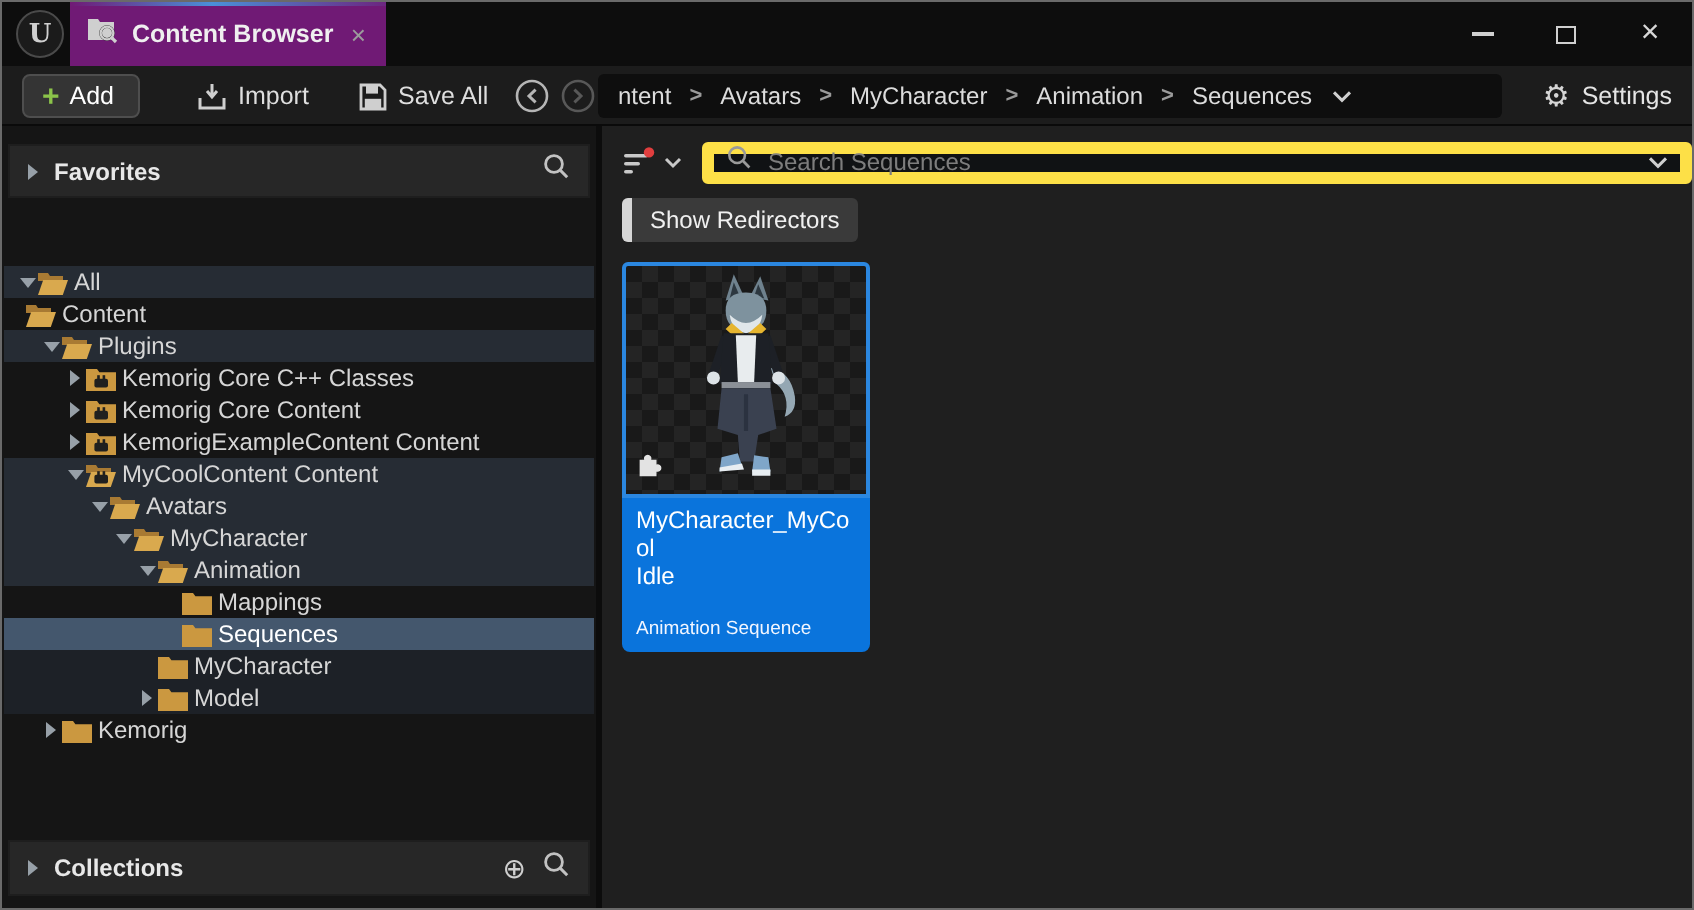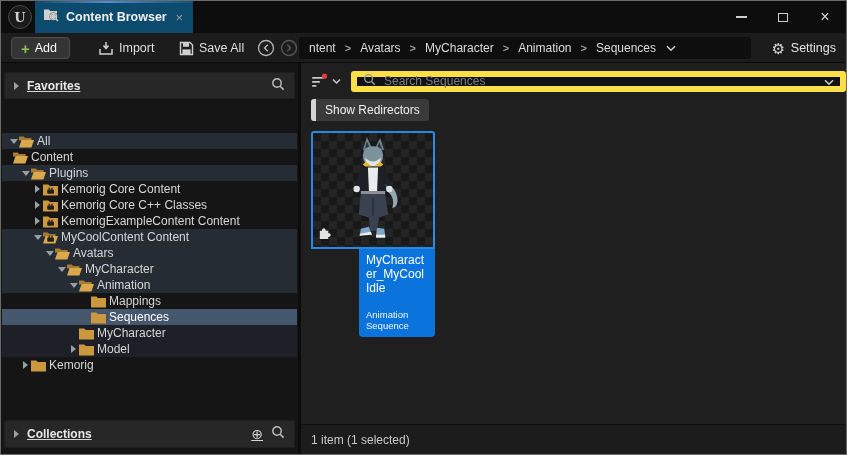--- a/index.html
+++ b/index.html
@@ -8,21 +8,21 @@
     position:relative;width:847px;height:455px;overflow:hidden;
     background:#151515;border:1px solid #6a6a6a;
     font-family:"Liberation Sans", sans-serif;color:#d6d6d6;
     -webkit-font-smoothing:antialiased;
   }
   
   .titlebar{position:absolute;left:0;top:0;right:0;height:32px;background:#0d0d0d;}
   .logo{position:absolute;left:7px;top:4px;width:24px;height:24px;border-radius:50%;
     background:#1b1b1b;border:1px solid #4a4a4a;display:flex;align-items:center;justify-content:center;
     color:#cfcfcf;font-size:13px;font-weight:bold;font-family:"DejaVu Serif",serif;}
-  .tab{position:absolute;left:34px;top:0;width:158px;height:32px;background:#0c4a6e;
+  .tab{position:absolute;left:34px;top:0;width:158px;height:32px;background:#701a75;
     display:flex;align-items:center;padding:0 8px;}
   .tab::before{content:"";position:absolute;left:0;top:0;right:0;height:2px;
     background:linear-gradient(90deg,rgba(74,144,217,0) 0%,var(--tab-glow-blue,#4a90d9) 45%,rgba(74,144,217,.1) 100%);}
   .tab-label{font-size:12.5px;font-weight:bold;color:#efefef;margin-left:7px;white-space:nowrap;}
   .tab-close{margin-left:auto;color:#9c9c9c;font-size:13px;line-height:13px;padding:0 2px;cursor:default;}
   .win-controls{position:absolute;right:0;top:0;height:32px;display:flex;align-items:center;}
   .win-btn{width:42px;height:32px;display:flex;align-items:center;justify-content:center;color:#cfcfcf;}
   .glyph-min{display:block;width:11px;height:1.5px;background:#cfcfcf;}
   .glyph-max{display:block;width:10px;height:9px;border:1.5px solid #cfcfcf;}
   .glyph-close{font-size:16px;line-height:16px;color:#d6d6d6;}
@@ -46,21 +46,21 @@
   .settings-btn{position:absolute;right:10px;top:4px;height:22px;display:flex;align-items:center;gap:6px;
     color:#e4e4e4;font-size:12.5px;}
   .gear{font-size:15px;color:#d5d5d5;line-height:15px;}
   
   .main{position:absolute;left:0;top:62px;right:0;bottom:0;}
   .left-panel{position:absolute;left:0;top:0;width:297px;bottom:0;background:#151515;}
   .splitter{position:absolute;left:297px;top:0;width:3px;bottom:0;background:#0c0c0c;}
   .right-panel{position:absolute;left:300px;top:0;right:0;bottom:0;background:#1f1f1f;}
   
   .band{position:absolute;left:3px;right:3px;height:27px;background:#272727;border:1px solid #1e1e1e;
-    display:flex;align-items:center;padding:0 9px;gap:8px;text-decoration:underline;}
+    display:flex;align-items:center;padding:0 9px;gap:8px;}
   .band-label{font-size:12px;font-weight:bold;color:#e8e8e8;}
   .band .spacer{flex:1;}
   .band-favorites{top:9px;}
   .band-sources{top:41px;}
   .band-collections{bottom:6px;height:28px;}
   .plus-circle{font-size:14px;color:#cfcfcf;line-height:14px;}
   .tree{position:absolute;left:1px;right:1px;top:70px;height:242px;font-size:12px;}
   .tree-row{height:16px;display:flex;align-items:center;white-space:nowrap;color:#d6d6d6;}
   .tree-row.hl-subtle{background:#262c34;}
   .tree-row.hl-faint{background:#1d2127;}
@@ -82,21 +82,21 @@
     display:flex;align-items:center;overflow:hidden;}
   .chip-accent{width:5px;align-self:stretch;background:#d6d6d6;}
   .chip-label{padding:0 9px;font-size:12px;color:#f0f0f0;}
   .asset-card{position:absolute;left:10px;top:68px;width:124px;}
   .thumb{position:relative;width:124px;height:118px;border:2px solid #2b87e0;border-radius:3px 3px 0 0;
     background-color:#1e1e1e;
     background-image:repeating-conic-gradient(#242424 0% 25%, #191919 0% 50%);
     background-size:16px 16px;overflow:hidden;}
   .puzzle{position:absolute;left:4px;bottom:3px;}
   .plate{background:var(--accent-blue,#0a74dc);border-radius:0 0 4px 4px;padding:5px 7px 6px 7px;
-    margin-top:-1px;margin-left:48px;}
+    margin-top:-1px;}
   .plate-name{color:#fff;font-size:12px;line-height:14px;word-break:break-all;}
   .plate-type{color:#f2f6ff;font-size:9.5px;margin-top:14px;}
   .statusbar{position:absolute;left:0;right:0;bottom:0;height:30px;background:#1c1c1c;
     border-top:1px solid #0e0e0e;display:flex;align-items:center;padding:0 10px;}
   .status-text{font-size:12px;color:#cacaca;}
 </style>
 </head>
 <body>
 
 <div id="window">
@@ -241,35 +241,35 @@
               <span class="tri-right"></span>
             </span>
             <span class="tree-icon">
               <svg width="15" height="13" viewBox="0 0 15 13">
                 <path d="M0 1.5 h5.5 l1.2 1.6 H15 v9.4 H0 z" fill="var(--folder,#cb9840)"></path>
                 <rect x="4.2" y="6.4" width="6.8" height="4.4" rx="1" fill="#20201f"></rect>
                 <rect x="5.6" y="4.6" width="1.3" height="2.2" fill="#20201f"></rect>
                 <rect x="8.3" y="4.6" width="1.3" height="2.2" fill="#20201f"></rect>
               </svg>
             </span>
-            <span class="tree-label">Kemorig Core Content</span>
+            <span class="tree-label">Kemorig Core C++ Classes</span>
           </div>
           <div class="tree-row hl-none" style="padding-left: 30px;">
             <span class="caret">
               <span class="tri-right"></span>
             </span>
             <span class="tree-icon">
               <svg width="15" height="13" viewBox="0 0 15 13">
                 <path d="M0 1.5 h5.5 l1.2 1.6 H15 v9.4 H0 z" fill="var(--folder,#cb9840)"></path>
                 <rect x="4.2" y="6.4" width="6.8" height="4.4" rx="1" fill="#20201f"></rect>
                 <rect x="5.6" y="4.6" width="1.3" height="2.2" fill="#20201f"></rect>
                 <rect x="8.3" y="4.6" width="1.3" height="2.2" fill="#20201f"></rect>
               </svg>
             </span>
-            <span class="tree-label">Kemorig Core C++ Classes</span>
+            <span class="tree-label">Kemorig Core Content</span>
           </div>
           <div class="tree-row hl-none" style="padding-left: 30px;">
             <span class="caret">
               <span class="tri-right"></span>
             </span>
             <span class="tree-icon">
               <svg width="15" height="13" viewBox="0 0 15 13">
                 <path d="M0 1.5 h5.5 l1.2 1.6 H15 v9.4 H0 z" fill="var(--folder,#cb9840)"></path>
                 <rect x="4.2" y="6.4" width="6.8" height="4.4" rx="1" fill="#20201f"></rect>
                 <rect x="5.6" y="4.6" width="1.3" height="2.2" fill="#20201f"></rect>
@@ -470,18 +470,15 @@
             </svg>
           </span>
         </div>
         <div class="plate">
           <div class="plate-name">MyCharacter_MyCool</div>
           <div class="plate-name">Idle</div>
           <div class="plate-type">Animation Sequence</div>
         </div>
       </div>
 
-      <div class="statusbar">
-        <span class="status-text">1 item (1 selected)</span>
-      </div>
     </div>
   </div>
 </div>
 
 </body></html>

